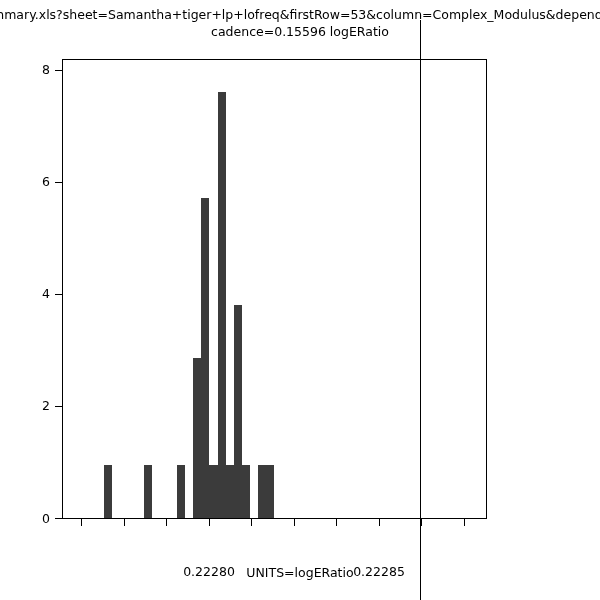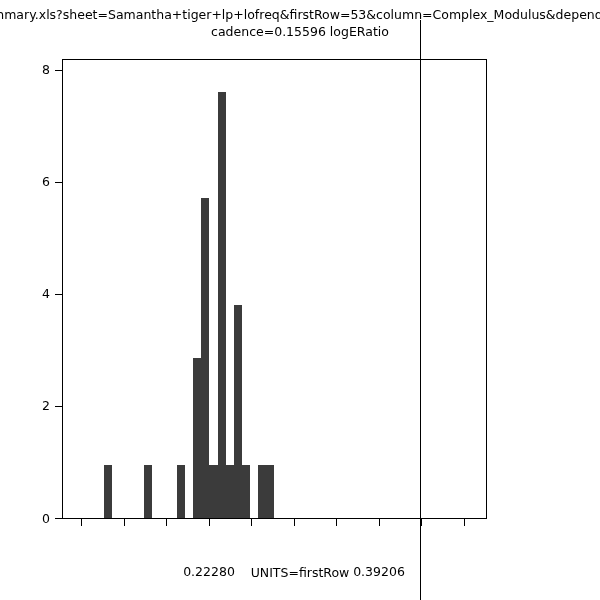--- a/index.html
+++ b/index.html
@@ -149,18 +149,18 @@
   <div class="xtick" style="left:166px;"></div>
   <div class="xtick" style="left:209px;"></div>
   <div class="xtick" style="left:251px;"></div>
   <div class="xtick" style="left:294px;"></div>
   <div class="xtick" style="left:336px;"></div>
   <div class="xtick" style="left:379px;"></div>
   <div class="xtick" style="left:421px;"></div>
   <div class="xtick" style="left:464px;"></div>
 
   <div class="xlabel-wrap" style="left:169px;">0.22280</div>
-  <div class="xlabel-wrap" style="left:339px;">0.39206</div>
+  <div class="xlabel-wrap" style="left:339px;">0.22285</div>
 
-  <div id="x-axis-title">UNITS=firstRow</div>
+  <div id="x-axis-title">UNITS=logERatio</div>
 
   <div id="cursor-line"></div>
 </div>
 
 </body></html>

